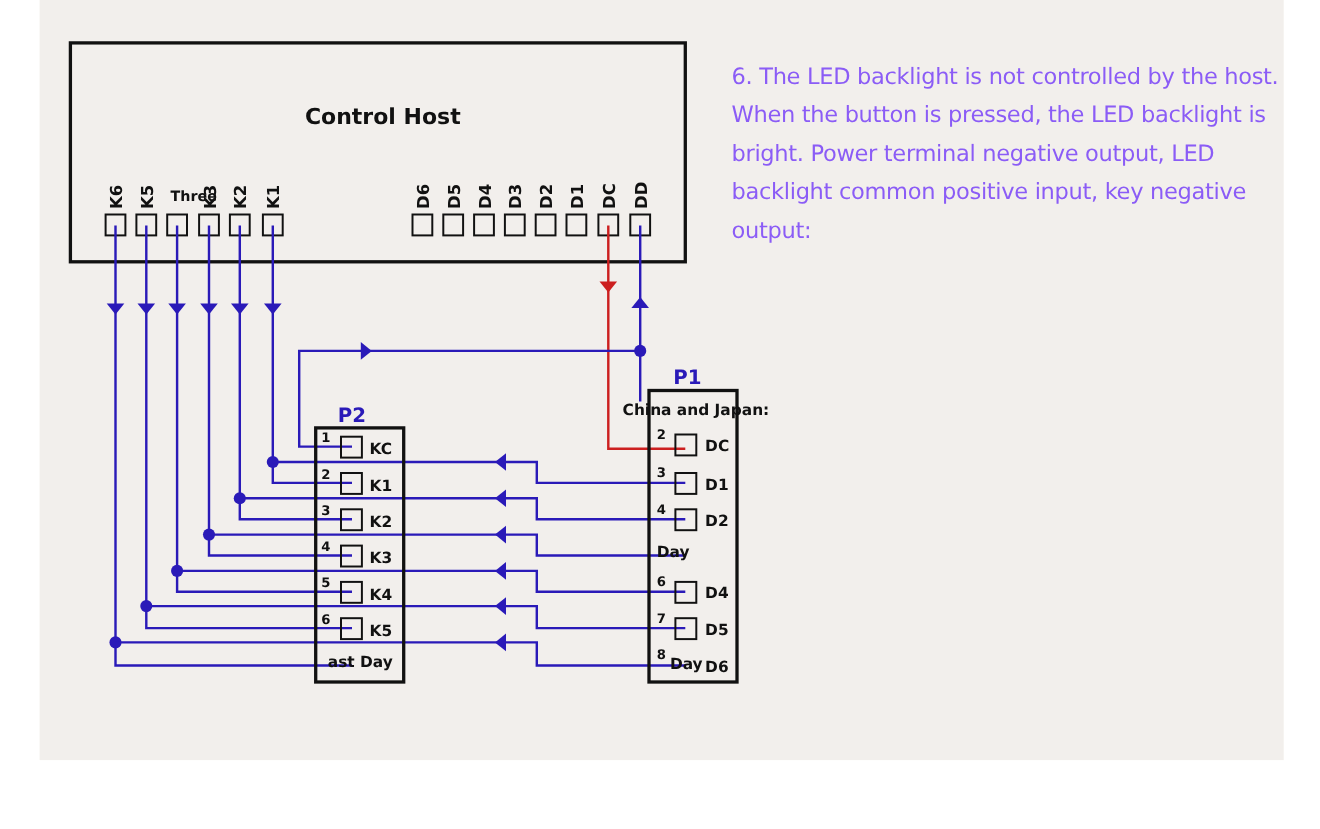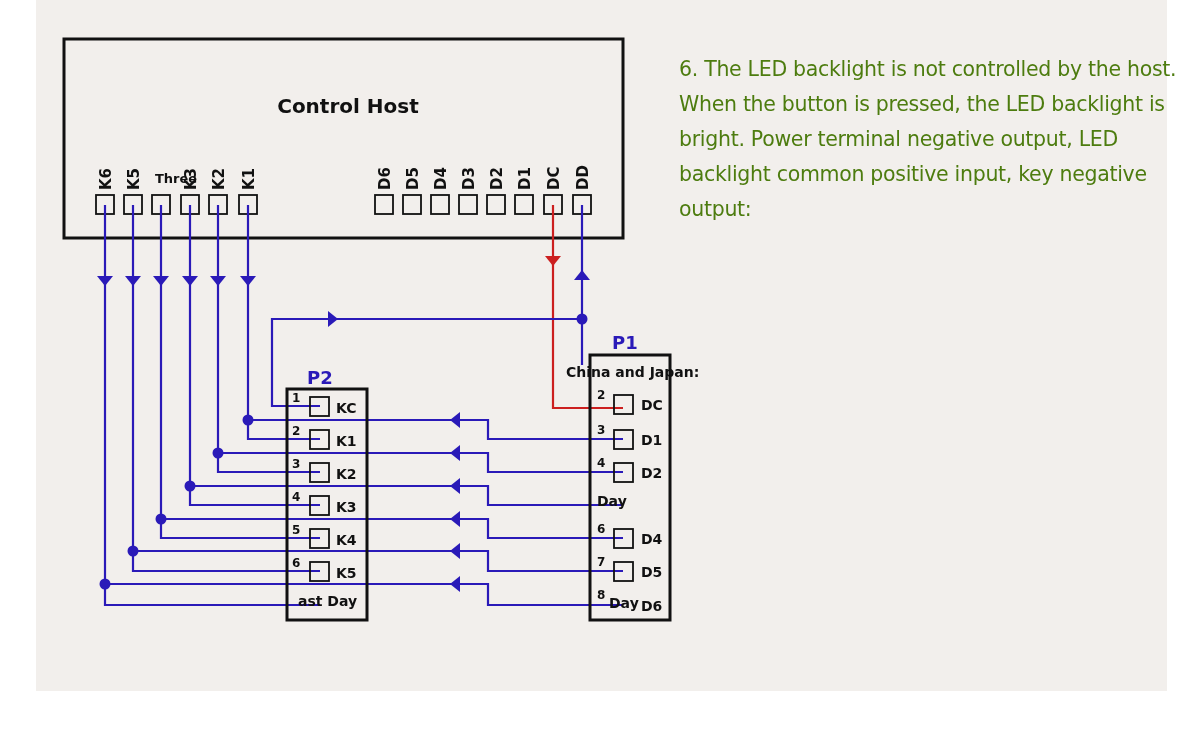--- a/index.html
+++ b/index.html
@@ -1,19 +1,19 @@
 <!DOCTYPE html>
 <html><head>
 <meta charset="utf-8">
 <style>
   html, body { margin:0; padding:0; background:#ffffff; }
   body { width:1200px; height:754px; position:relative; overflow:hidden; font-family:"Liberation Sans", sans-serif; }
   #panel { position:absolute; left:36px; top:0; width:1131px; height:691px; background:#f2efec; }
   #diagram { position:absolute; left:0; top:0; }
-  #desc { position:absolute; left:679px; top:52px; width:500px; font-family:"DejaVu Sans", sans-serif; font-size:20.5px; line-height:35px; color:#4d7c0f; letter-spacing:-0.3px; }
+  #desc { position:absolute; left:665px; top:52px; width:500px; font-family:"DejaVu Sans", sans-serif; font-size:20.5px; line-height:35px; color:#8b5cf6; letter-spacing:-0.3px; }
   .lbl { font-family:"DejaVu Sans", sans-serif; font-weight:bold; fill:#111; }
   .plbl { font-family:"DejaVu Sans", sans-serif; font-weight:bold; fill:#2a1ab8; }
 </style>
 </head>
 <body>
 
 <div id="panel"></div>
 
 <svg id="diagram" width="1200" height="754">
   <defs>

